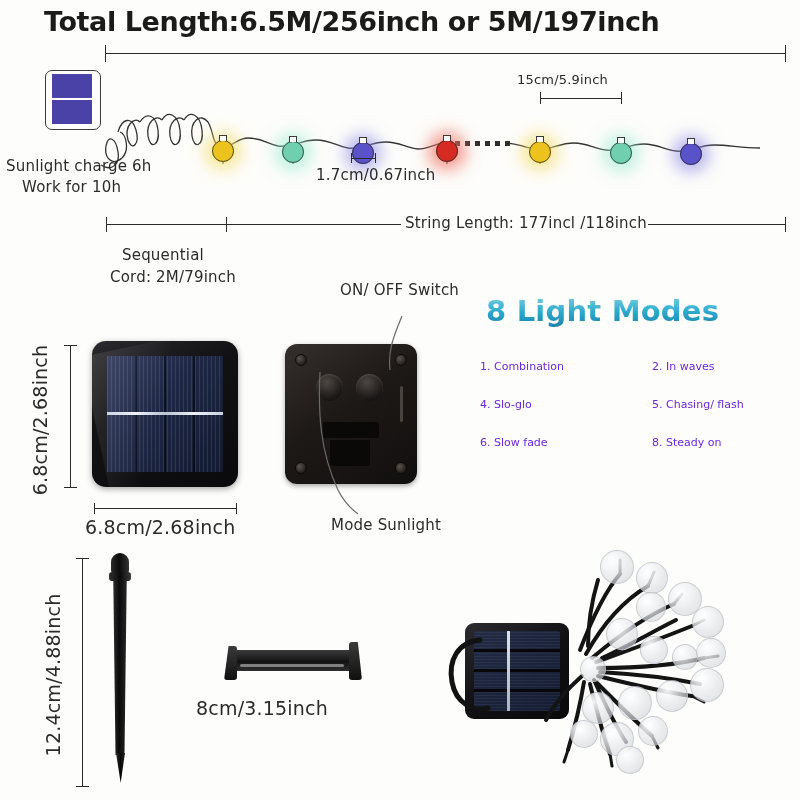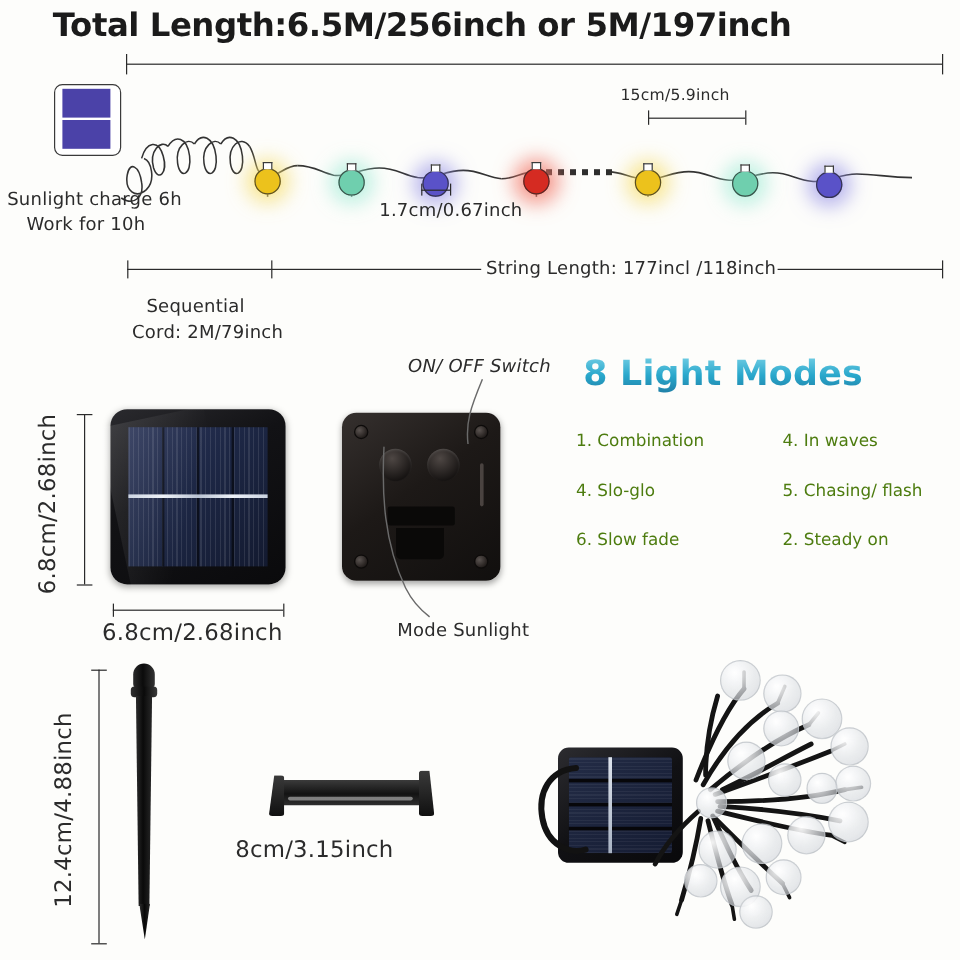--- a/index.html
+++ b/index.html
@@ -127,22 +127,22 @@
   #modes-list {
     left: 480px;
     top: 360px;
     width: 316px;
     display: grid;
     grid-template-columns: 172px 144px;
     row-gap: 25px;
   }
   .mode-item {
     font-family: "DejaVu Sans", sans-serif;
-    font-size: 14px;
-    color: #4d7c0f;
+    font-size: 11px;
+    color: #6d28d9;
     white-space: nowrap;
   }
 
   
   #solar-big {
     left: 92px;
     top: 341px;
     width: 146px;
     height: 146px;
     border-radius: 14px;
@@ -481,36 +481,36 @@
     <div class="btn" style="left:31px; top:30px;"></div>
     <div class="btn" style="left:71px; top:30px;"></div>
     <div class="slot" style="left:38px; top:78px; width:56px; height:16px;"></div>
     <div class="slot" style="left:45px; top:96px; width:40px; height:26px; border-radius:0 0 4px 4px;"></div>
     <div class="sidebar-line"></div>
   </div>
 
   <svg class="abs leader" style="left:330px; top:300px;" width="130" height="70" viewBox="0 0 130 70">
     <path d="M60,70 C58,52 62,40 72,16" fill="none" stroke="#6a6a6a" stroke-width="1.2"></path>
   </svg>
-  <div class="abs hlabel" style="left:340px; top:296px;font-style:italic;">ON/ OFF Switch</div>
+  <div class="abs hlabel" style="left:340px; top:281px;">ON/ OFF Switch</div>
 
   <svg class="abs leader" style="left:300px; top:372px;" width="130" height="145" viewBox="0 0 130 145">
     <path d="M20,0 C18,40 20,80 38,118 C44,130 50,136 58,142" fill="none" stroke="#6a6a6a" stroke-width="1.2"></path>
   </svg>
   <div class="abs hlabel" style="left:331px; top:516px;">Mode Sunlight</div>
 
   <div class="abs" id="modes-heading">8 Light Modes</div>
 
   <div class="abs" id="modes-list">
     <div class="mode-item">1. Combination</div>
-    <div class="mode-item">4. In waves</div>
+    <div class="mode-item">2. In waves</div>
     <div class="mode-item">4. Slo-glo</div>
     <div class="mode-item">5. Chasing/ flash</div>
     <div class="mode-item">6. Slow fade</div>
-    <div class="mode-item">2. Steady on</div>
+    <div class="mode-item">8. Steady on</div>
   </div>
 
   <div class="abs" id="stake">
     <div class="head"></div>
     <div class="collar"></div>
     <div class="shaft"></div>
     <div class="tip"></div>
   </div>
 
   <div class="abs vdimline" style="left:82px; top:558px; height:228px;"></div>

